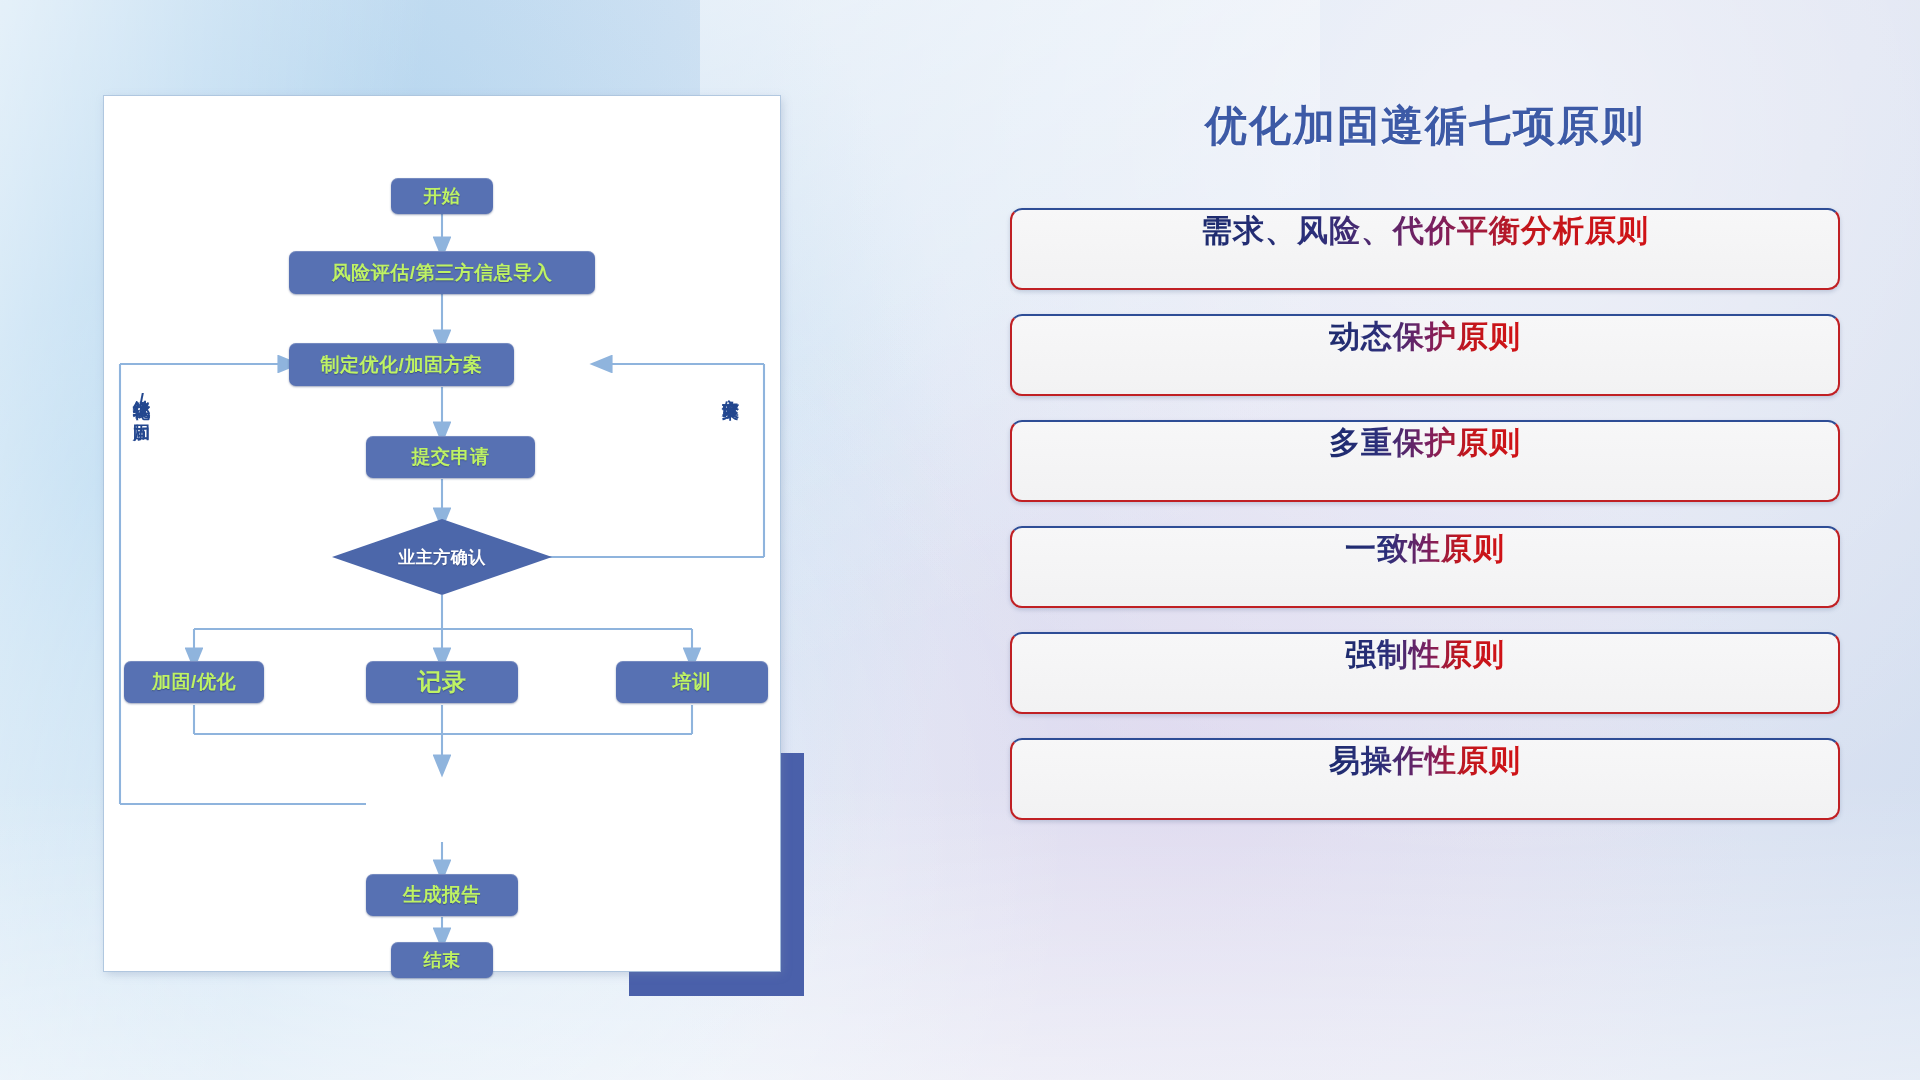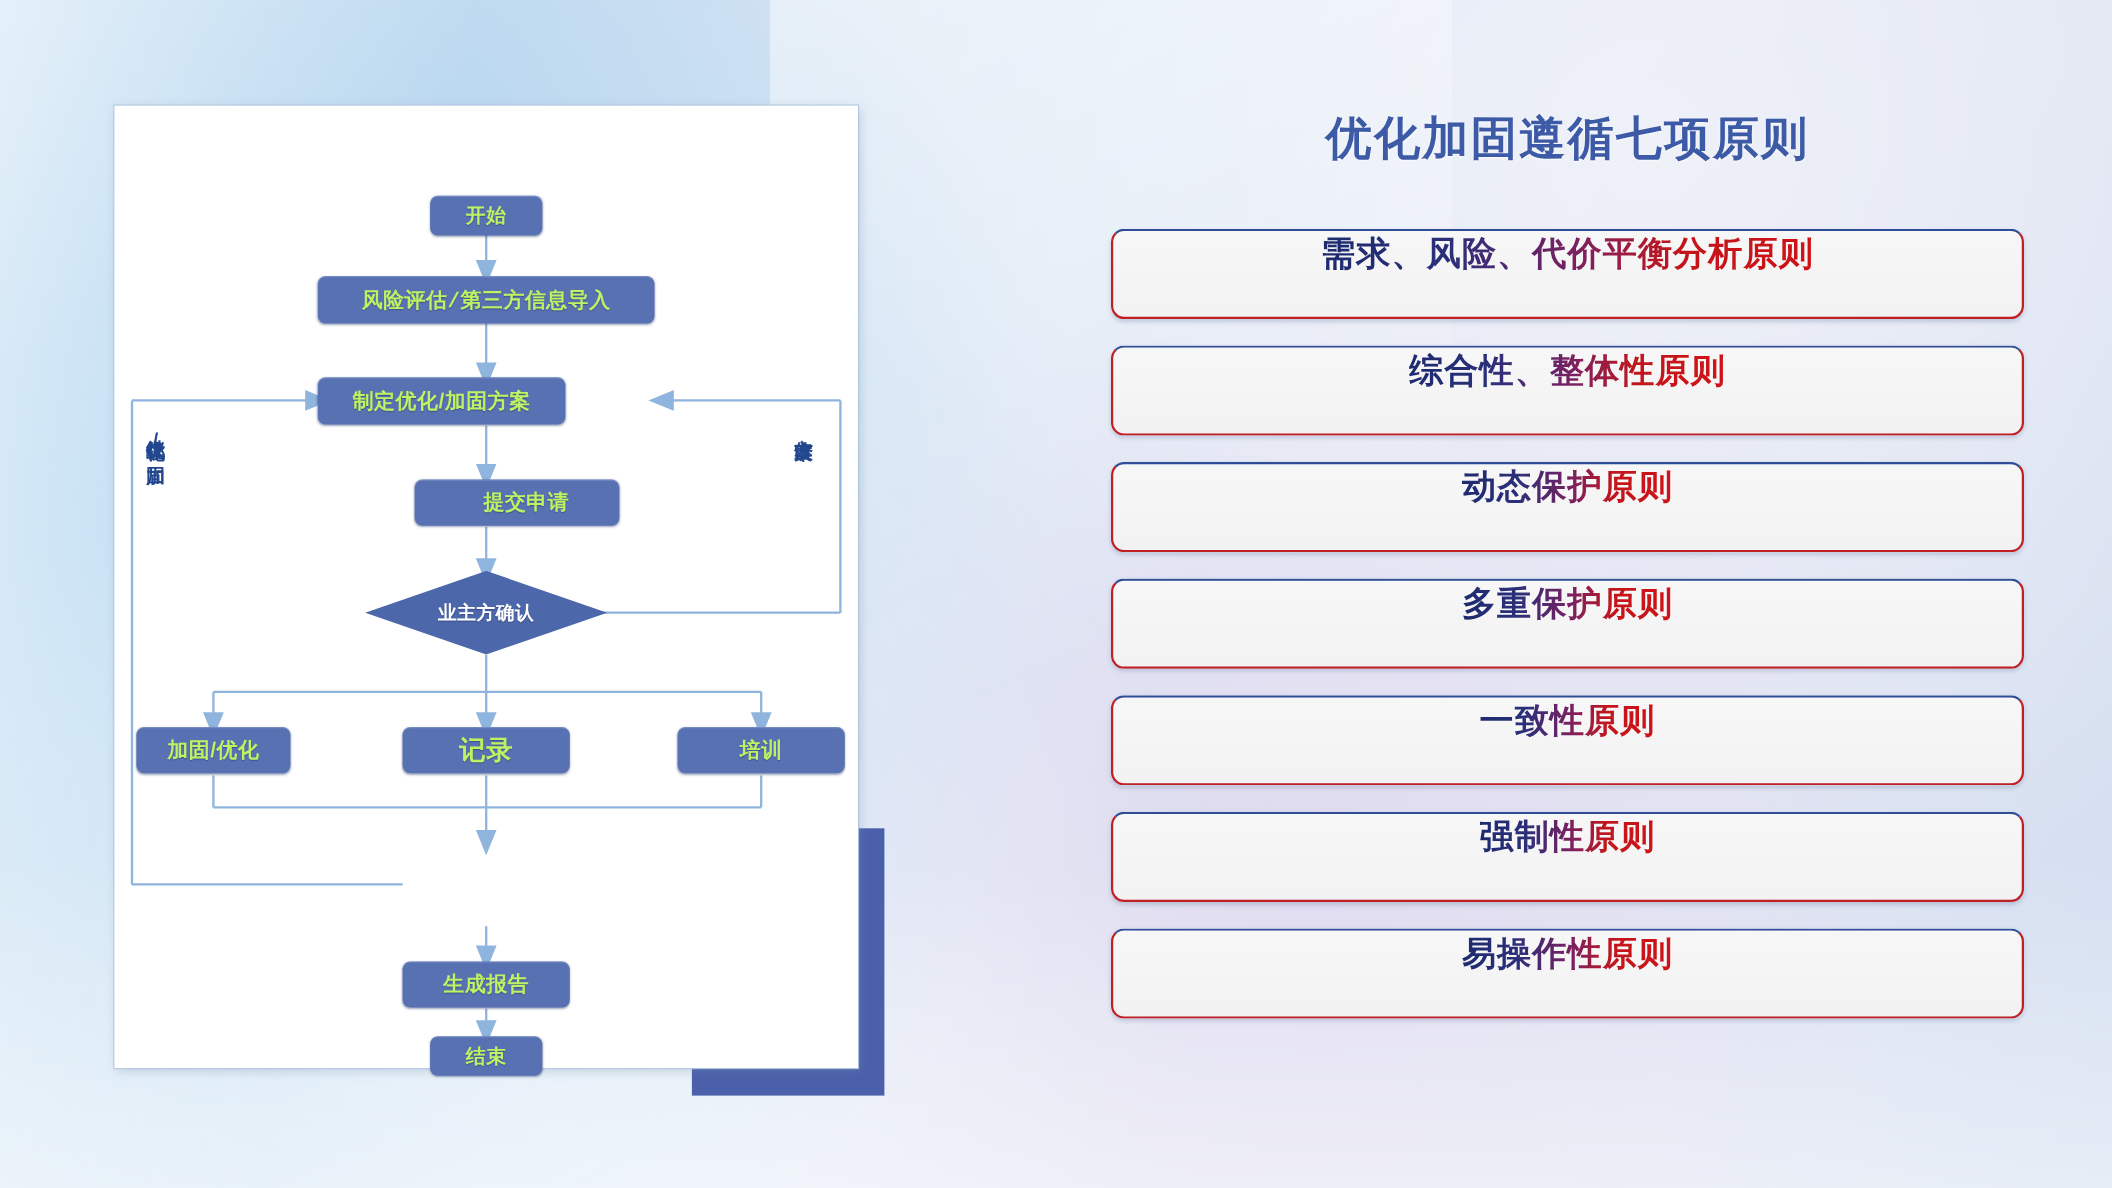--- a/index.html
+++ b/index.html
@@ -115,29 +115,29 @@
         <line x1="414" y1="461" x2="660" y2="461"></line>
         <line x1="660" y1="461" x2="660" y2="268"></line>
         <line x1="660" y1="268" x2="497" y2="268" marker-end="url(#ah)"></line>
       </g>
     </svg>
 
     <div class="node rect" style="left:287px;top:82px;width:102px;height:36px;font-size:18px;">
       <span>开始</span>
     </div>
 
-    <div class="node rect" style="left:185px;top:155px;width:306px;height:43px;font-size:19px;font-family:Liberation Mono, monospace;">
+    <div class="node rect" style="left:185px;top:155px;width:306px;height:43px;font-size:19px;">
       <span>风险评估/第三方信息导入</span>
     </div>
 
     <div class="node rect" style="left:185px;top:247px;width:225px;height:43px;font-size:19px;">
       <span>制定优化/加固方案</span>
     </div>
 
-    <div class="node rect" style="left:273px;top:340px;width:169px;height:42px;font-size:19px;padding-left:17px;">
+    <div class="node rect" style="left:262px;top:340px;width:169px;height:42px;font-size:19px;">
       <span>提交申请</span>
     </div>
 
     <div class="node diamond" style="left:228px;top:423px;width:220px;height:76px;font-size:17px;">
       <div class="dshape"></div>
       <span>业主方确认</span>
     </div>
 
     <div class="node rect" style="left:20px;top:565px;width:140px;height:42px;font-size:19px;">
       <span>加固/优化</span>
@@ -170,23 +170,20 @@
 <div id="right-panel">
 
   <div id="panel-title">优化加固遵循七项原则</div>
 
   <div id="cards">
 
     <div class="pcard">
       <span class="ptext">需求、风险、代价平衡分析原则</span>
     </div>
 
-    <div class="pcard">
-      <span class="ptext">综合性、整体性原则</span>
-    </div>
 
     <div class="pcard">
       <span class="ptext">动态保护原则</span>
     </div>
 
     <div class="pcard">
       <span class="ptext">多重保护原则</span>
     </div>
 
     <div class="pcard">

